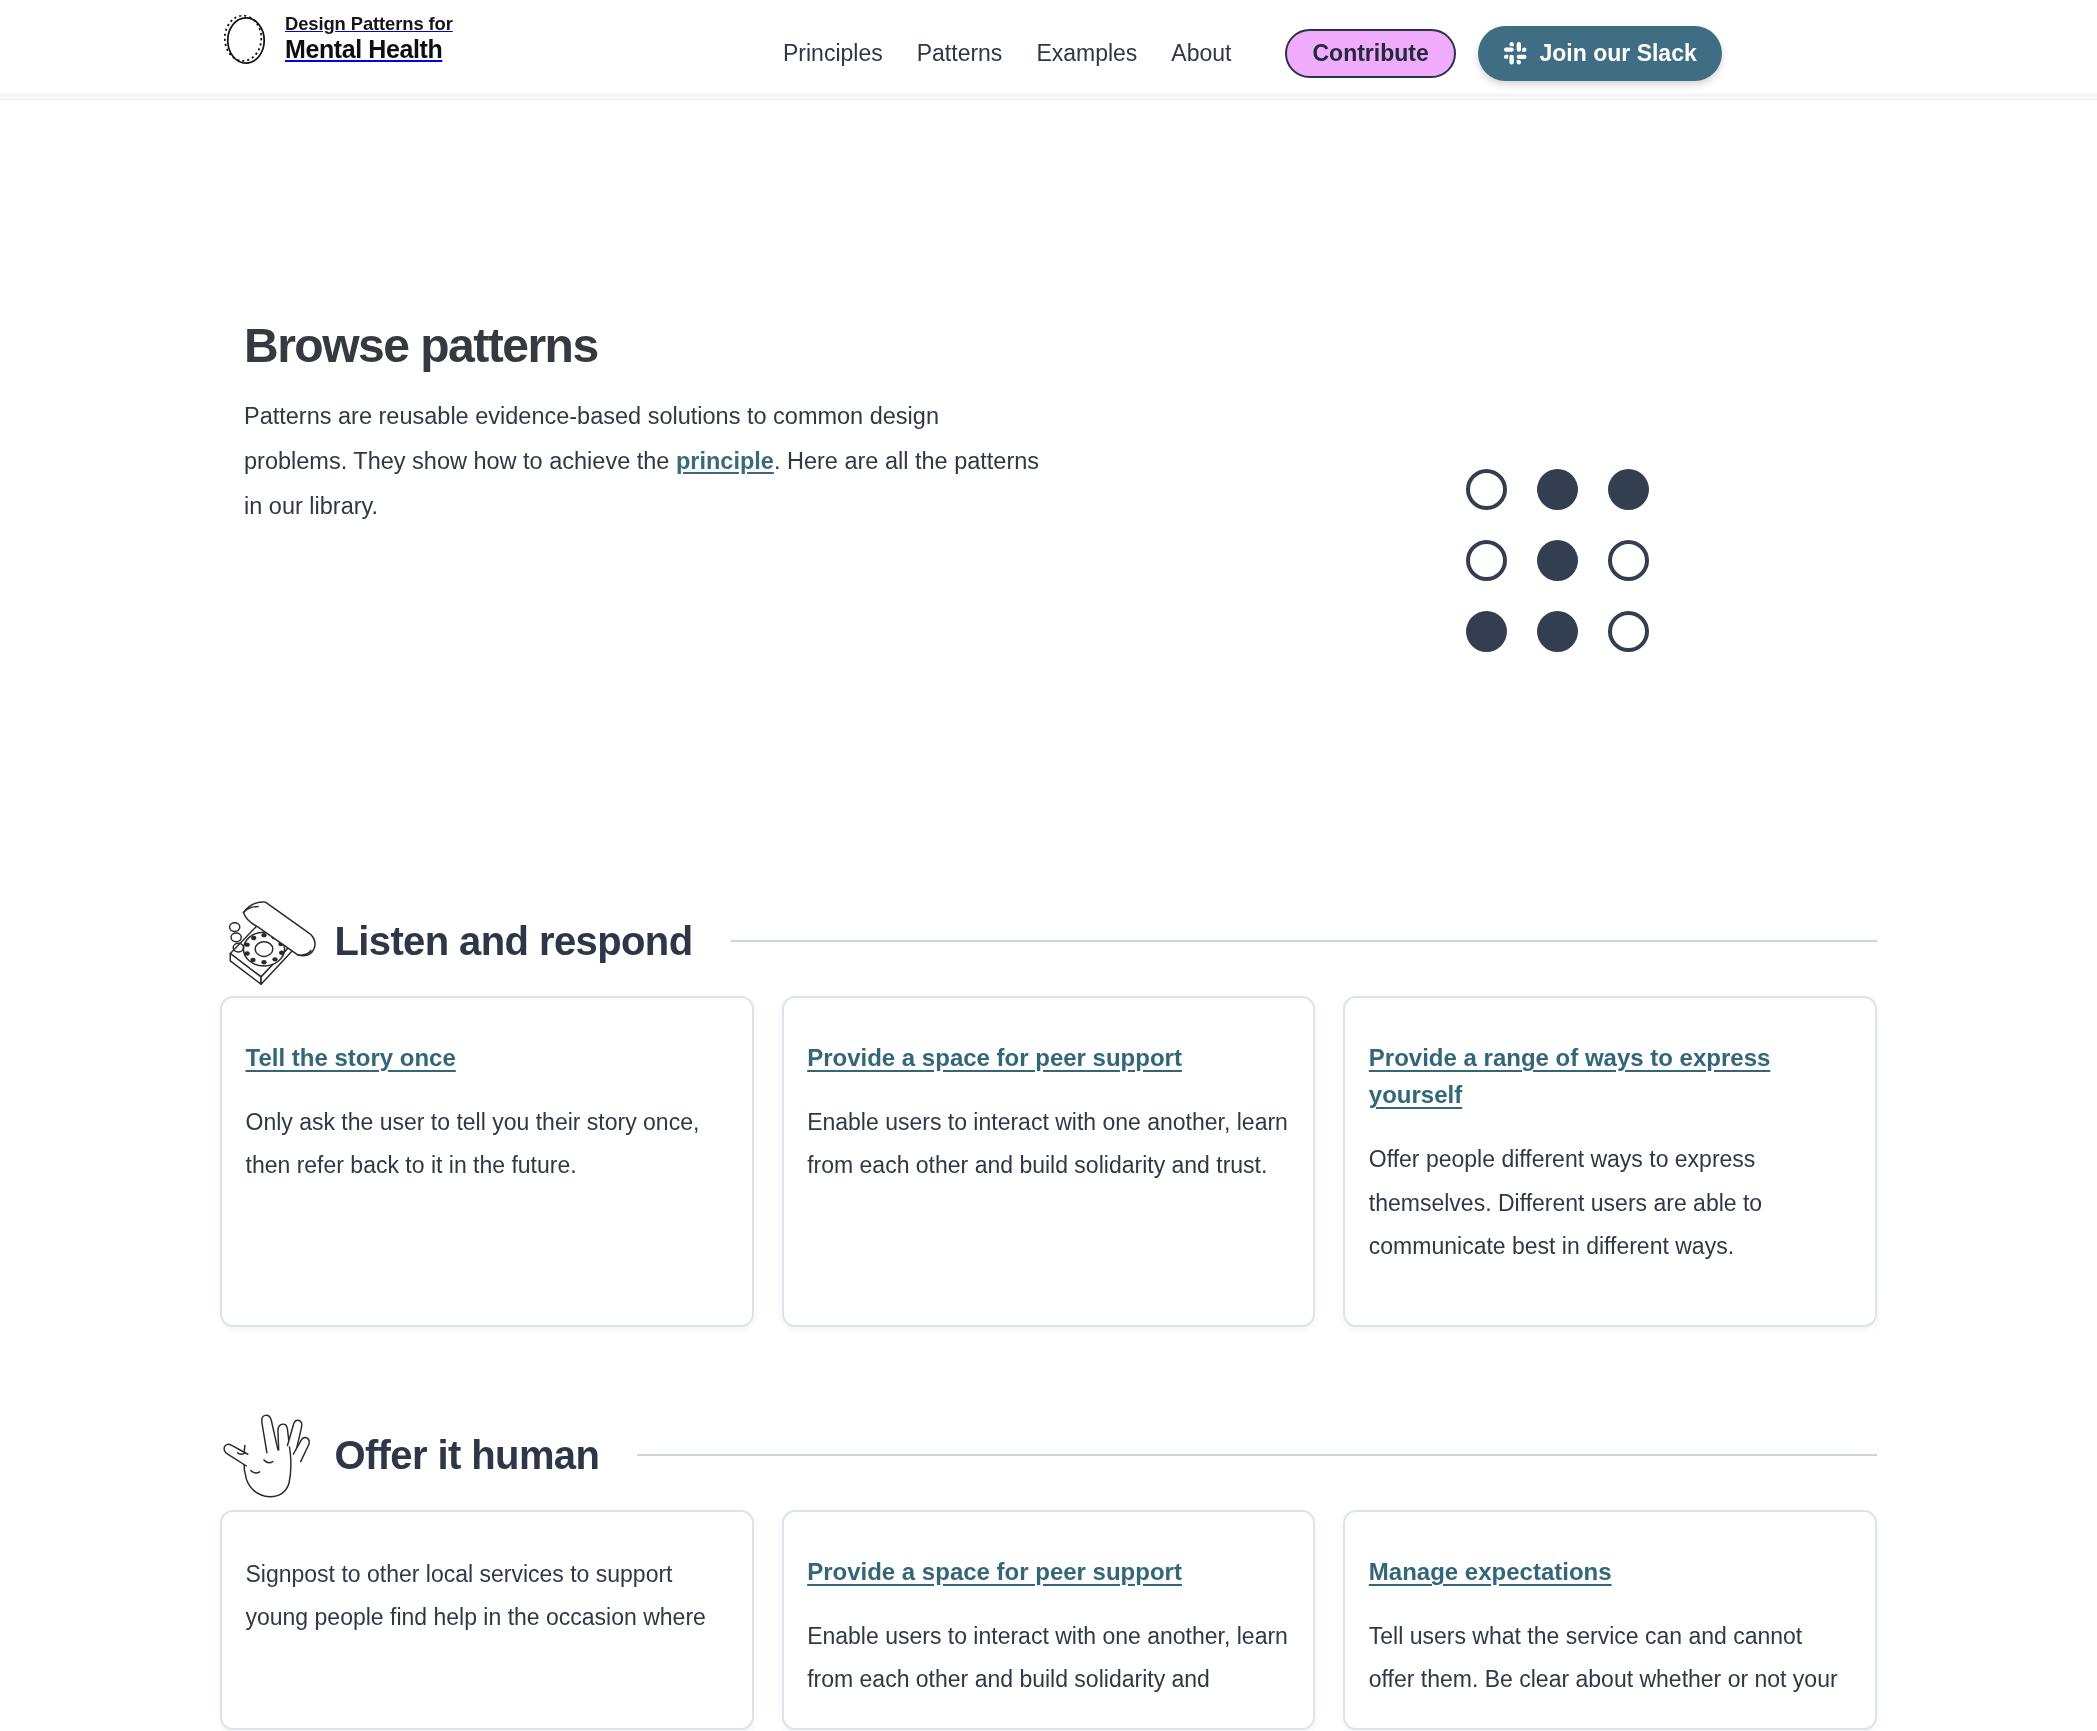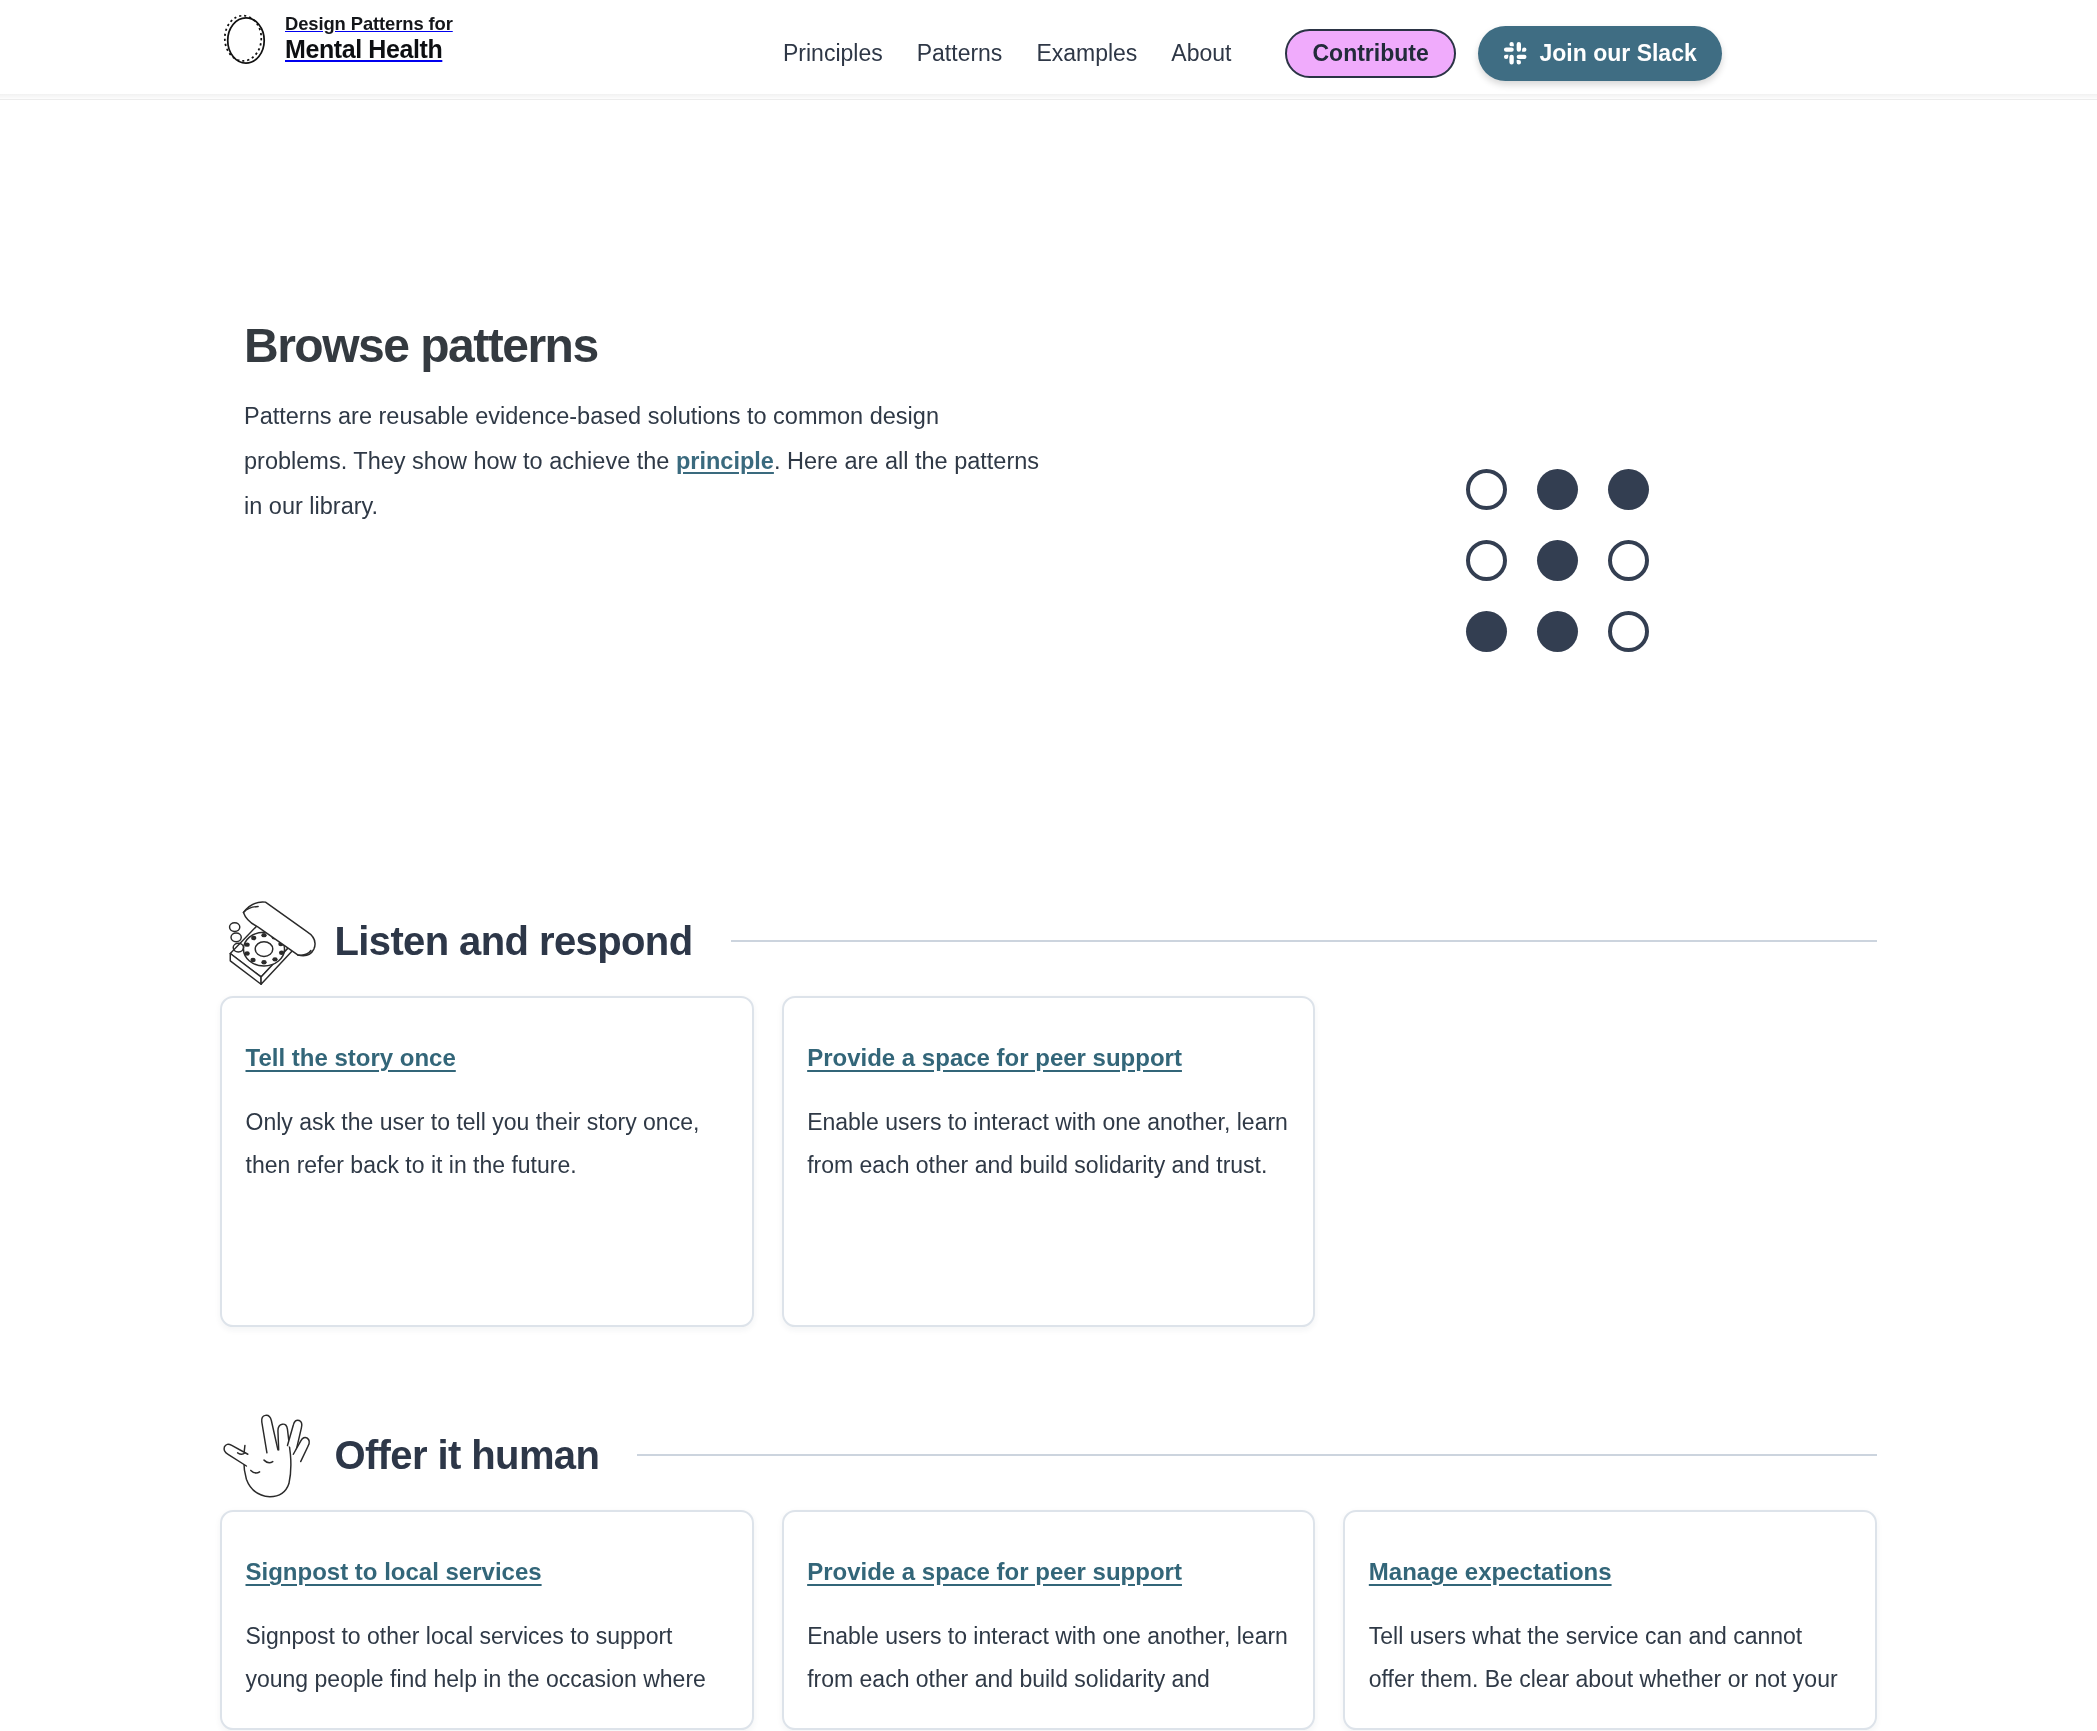--- a/index.html
+++ b/index.html
@@ -334,20 +334,24 @@
 
   <div class="card-grid">
     <article class="card">
       <span class="card-title-wrap"><a class="card-title" href="#">Tell the story once</a></span>
       <p class="card-desc">Only ask the user to tell you their story once, then refer back to it in the future.</p>
     </article>
     <article class="card">
       <span class="card-title-wrap"><a class="card-title" href="#">Provide a space for peer support</a></span>
       <p class="card-desc">Enable users to interact with one another, learn from each other and build solidarity and trust.</p>
     </article>
+    <article class="card">
+      <span class="card-title-wrap"><a class="card-title" href="#">Provide a range of ways to express yourself</a></span>
+      <p class="card-desc">Offer people different ways to express themselves. Different users are able to communicate best in different ways.</p>
+    </article>
   </div>
 </section>
 
 <section class="section section-human">
   <div class="section-head">
     <span>
       <svg class="section-icon" viewBox="0 0 150 130" fill="none" stroke="#2a2a2a" stroke-width="2" stroke-linejoin="round" stroke-linecap="round" xmlns="http://www.w3.org/2000/svg">
 
         <path d="M34 52 Q30 78 36 98 Q44 120 68 122 Q88 122 94 104 Q98 86 96 64 L92 30 Q91 22 85 23 Q79 24 79 32 L80 58" fill="#fff"></path>
 
@@ -363,21 +367,20 @@
         <path d="M42 86 Q48 92 54 88"></path>
         <path d="M24 62 Q30 66 34 62"></path>
       </svg>
     </span>
     <span class="section-title">Offer it human</span>
     <span class="section-rule"></span>
   </div>
 
   <div class="card-grid">
     <article class="card">
-      <span class="card-title-wrap"><a class="card-title" href="#">Signpost to local services</a></span>
       <p class="card-desc">Signpost to other local services to support young people find help in the occasion where</p>
     </article>
     <article class="card">
       <span class="card-title-wrap"><a class="card-title" href="#">Provide a space for peer support</a></span>
       <p class="card-desc">Enable users to interact with one another, learn from each other and build solidarity and</p>
     </article>
     <article class="card">
       <span class="card-title-wrap"><a class="card-title" href="#">Manage expectations</a></span>
       <p class="card-desc">Tell users what the service can and cannot offer them. Be clear about whether or not your</p>
     </article>

